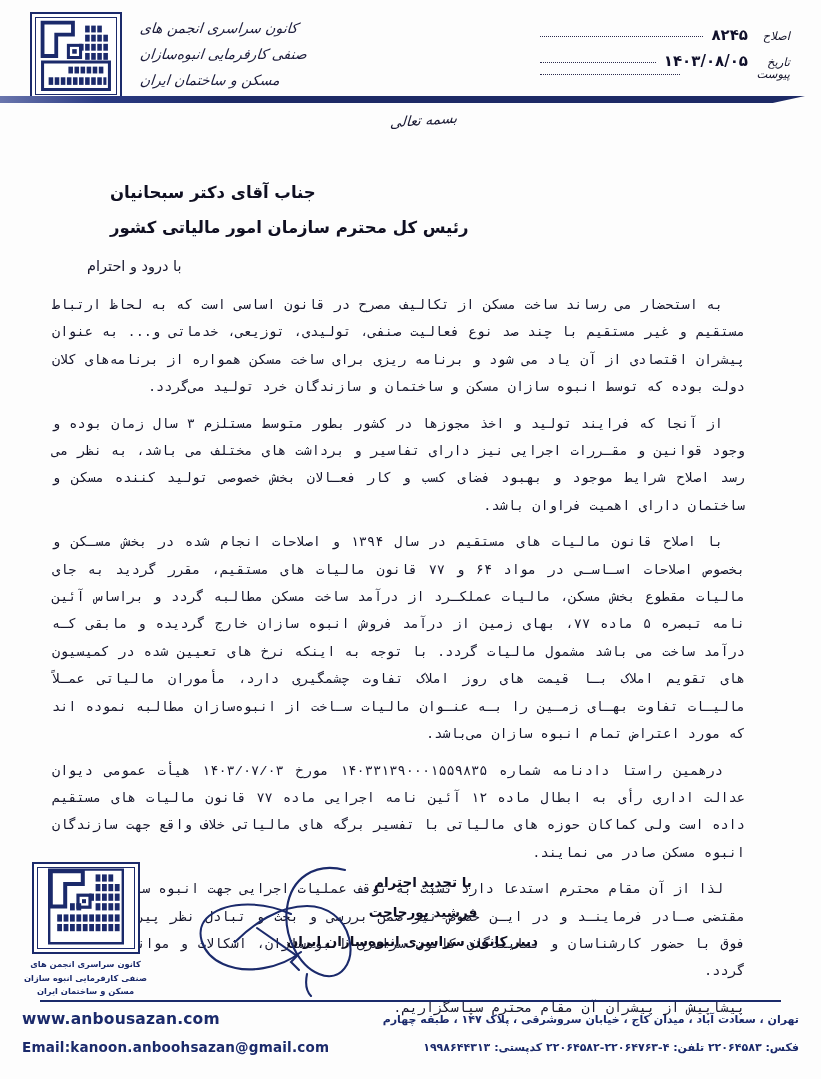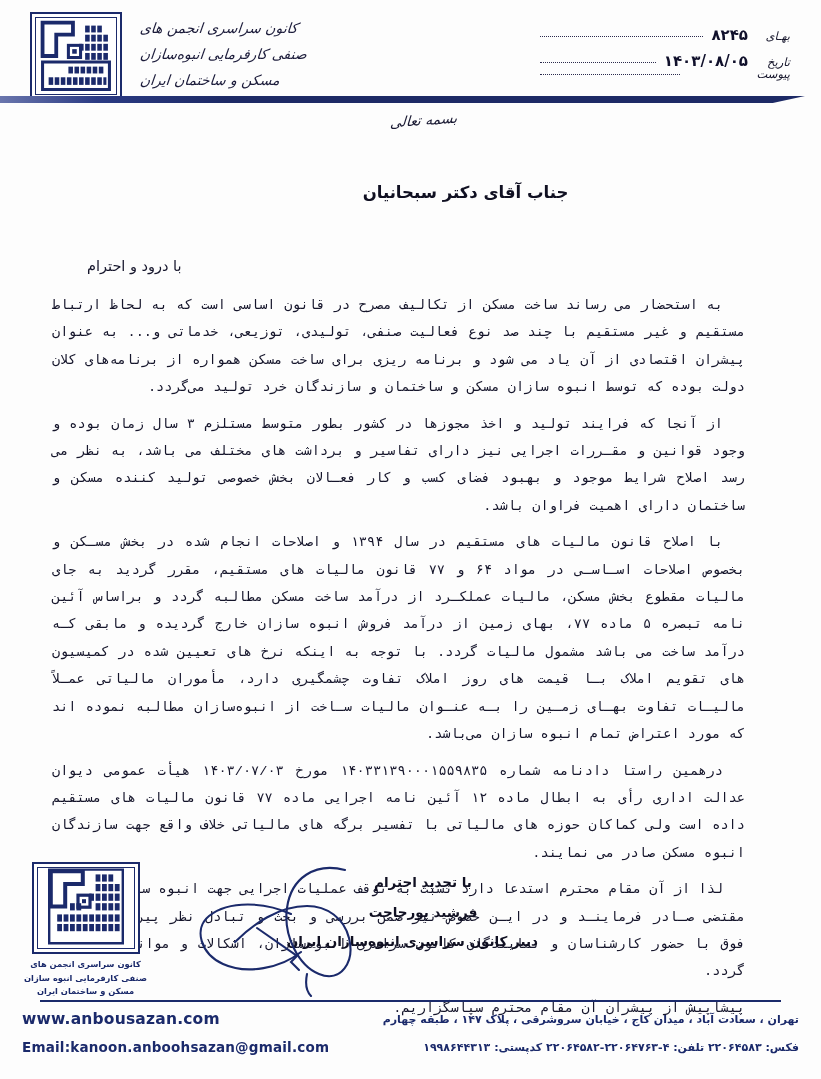--- a/index.html
+++ b/index.html
@@ -133,21 +133,21 @@
     color: #1a1a33;
     transform: rotate(-4deg) skewX(-8deg);
   }
 
   
   .addressee {
     position: absolute;
     top: 176px;
     right: 0;
     left: 0;
-    text-align: center;
+    text-align: left;
     padding-left: 110px;
   }
   .addressee div {
     font-size: 16.5px;
     font-weight: bold;
     color: #101022;
     line-height: 2.1;
   }
 
   
@@ -287,21 +287,21 @@
 </style>
 </head>
 <body>
 
 <div class="page">
 
   <div class="header">
 
     <div class="meta-block">
       <div class="meta-row">
-        <span class="meta-label">بهـای</span>
+        <span class="meta-label">اصلاح</span>
         <span class="meta-value">۸۲۴۵</span>
         <span class="meta-dots"></span>
       </div>
       <div class="meta-row">
         <span class="meta-label">تاریخ</span>
         <span class="meta-value">۱۴۰۳/۰۸/۰۵</span>
         <span class="meta-dots"></span>
       </div>
       <div class="meta-row">
         <span class="meta-label">پیوست</span>
@@ -368,20 +368,21 @@
       </div>
     </div>
 
     <div class="rule"></div>
   </div>
 
   <div class="basmala">بسمه تعالی</div>
 
   <div class="addressee">
     <div>جناب آقای دکتر سبحانیان</div>
+    <div>رئیس کل محترم سازمان امور مالیاتی کشور</div>
   </div>
 
   <div class="salutation">با درود و احترام</div>
 
   <div class="body">
     <p>به استحضار می رساند ساخت مسکن از تکالیف مصرح در قانون اساسی است که به لحاظ ارتباط مستقیم و غیر مستقیم با چند صد نوع فعالیت صنفی، تولیدی، توزیعی، خدماتی و... به عنوان پیشران اقتصادی از آن یاد می شود و برنامه ریزی برای ساخت مسکن همواره از برنامه‌های کلان دولت بوده که توسط انبوه سازان مسکن و ساختمان و سازندگان خرد تولید می‌گردد.</p>
     <p>از آنجا که فرایند تولید و اخذ مجوزها در کشور بطور متوسط مستلزم ۳ سال زمان بوده و وجود قوانین و مقـررات اجرایی نیز دارای تفاسیر و برداشت های مختلف می باشد، به نظر می رسد اصلاح شرایط موجود و بهبود فضای کسب و کار فعـالان بخش خصوصی تولید کننده مسکن و ساختمان دارای اهمیت فراوان باشد.</p>
     <p>با اصلاح قانون مالیات های مستقیم در سال ۱۳۹۴ و اصلاحات انجام شده در بخش مسـکن و بخصوص اصلاحات اسـاسـی در مواد ۶۴ و ۷۷ قانون مالیات های مستقیم، مقرر گردید به جای مالیات مقطوع بخش مسکن، مالیات عملکـرد از درآمد ساخت مسکن مطالبه گردد و براساس آئین نامه تبصره ۵ ماده ۷۷، بهای زمین از درآمد فروش انبوه سازان خارج گردیده و مابقی کـه درآمد ساخت می باشد مشمول مالیات گردد. با توجه به اینکه نرخ های تعیین شده در کمیسیون های تقویم املاک بـا قیمت های روز املاک تفاوت چشمگیری دارد، مأموران مالیاتی عمـلاً مالیـات تفاوت بهـای زمـین را بـه عنـوان مالیات سـاخت از انبوه‌سازان مطالبه نموده اند که مورد اعتراض تمام انبوه سازان می‌باشد.</p>
     <p>درهمین راستا دادنامه شماره ۱۴۰۳۳۱۳۹۰۰۰۱۵۵۹۸۳۵ مورخ ۱۴۰۳/۰۷/۰۳ هیأت عمومی دیوان عدالت اداری رأی به ابطال ماده ۱۲ آئین نامه اجرایی ماده ۷۷ قانون مالیات های مستقیم داده است ولی کماکان حوزه های مالیاتی با تفسیر برگه های مالیاتی خلاف واقع جهت سازندگان انبوه مسکن صادر می نمایند.</p>
     <p>لذا از آن مقام محترم استدعا دارد نسبت به توقف عملیات اجرایی جهت انبوه سازان دسـتور مقتضی صـادر فرماینـد و در ایـن خصوص نیز ضمن بررسی و بحث و تبادل نظر پیرامون قانون فوق با حضور کارشناسان و نمایندگان کانون سراسری انبوه‌سازان، اشکالات و موانع آن برطرف گردد.</p>

